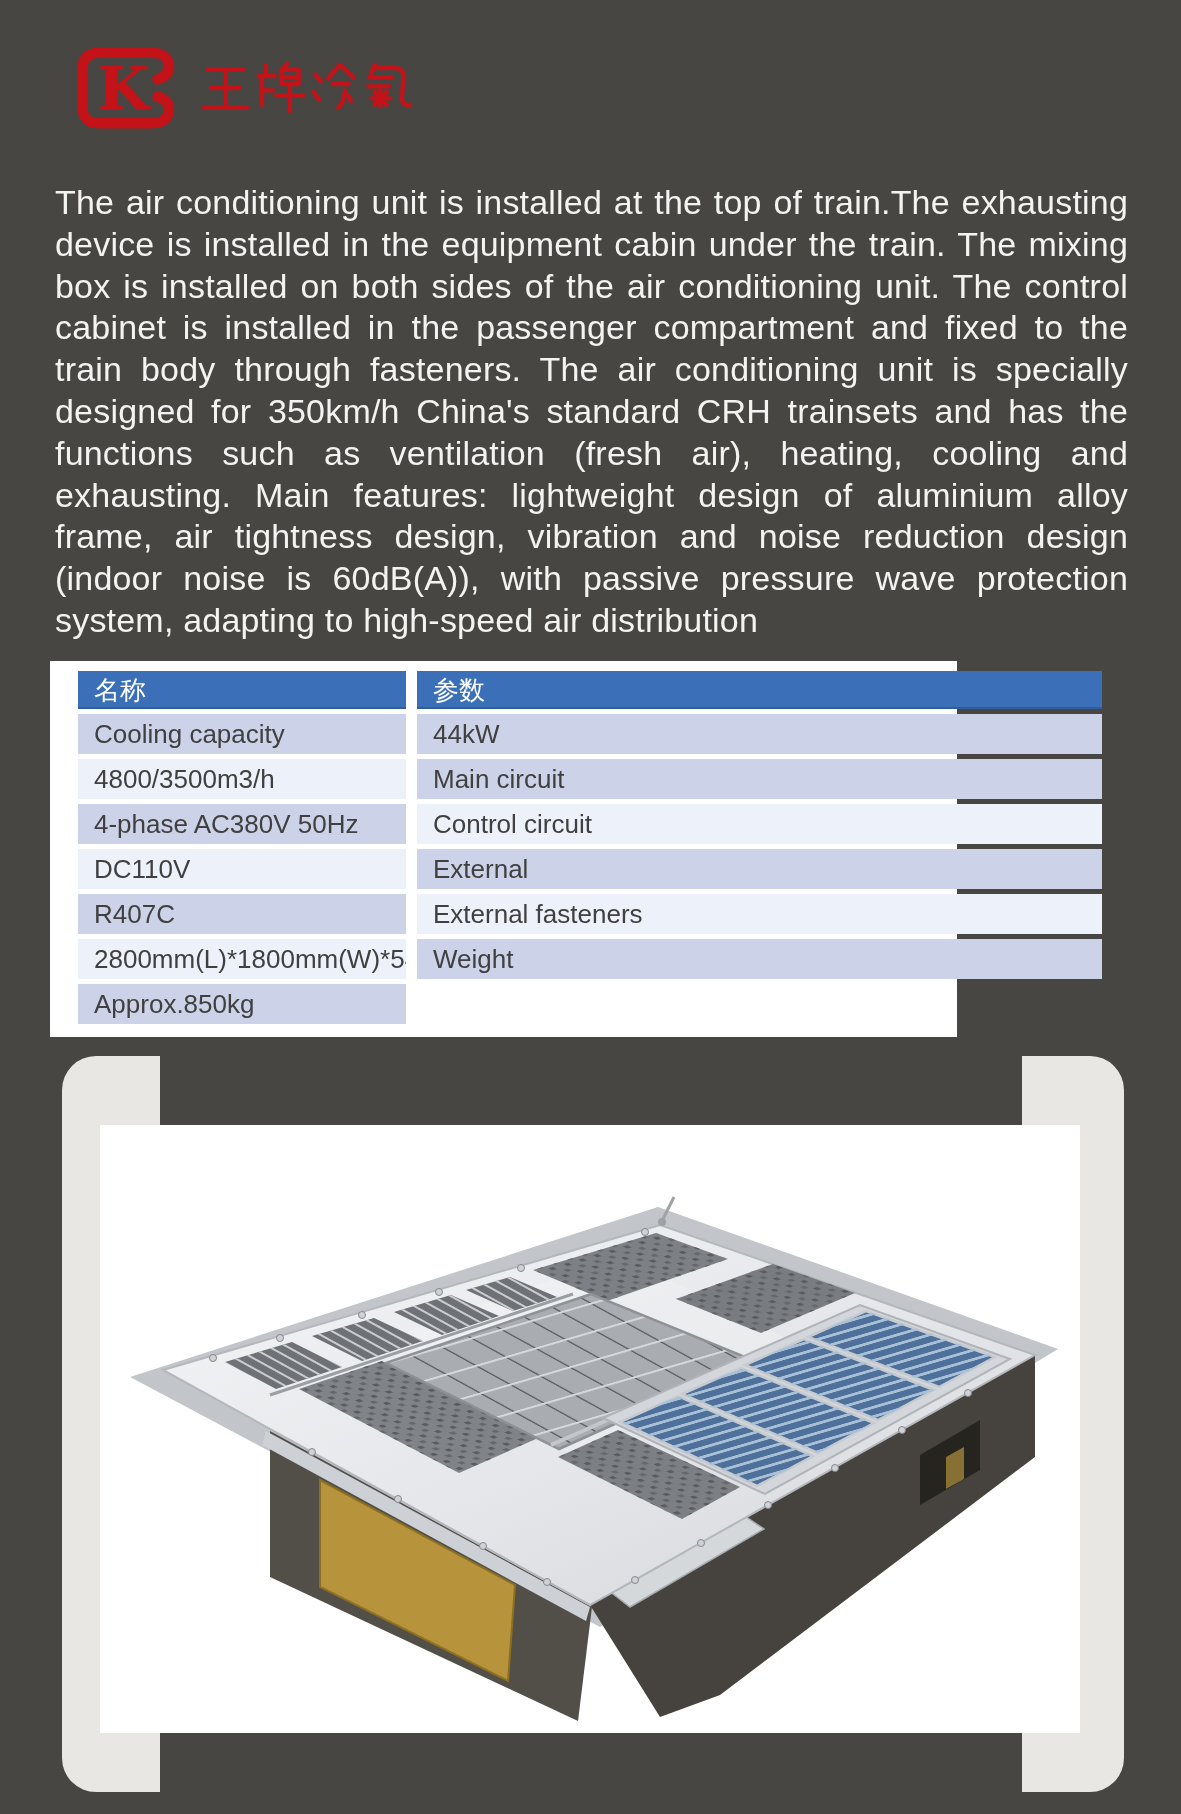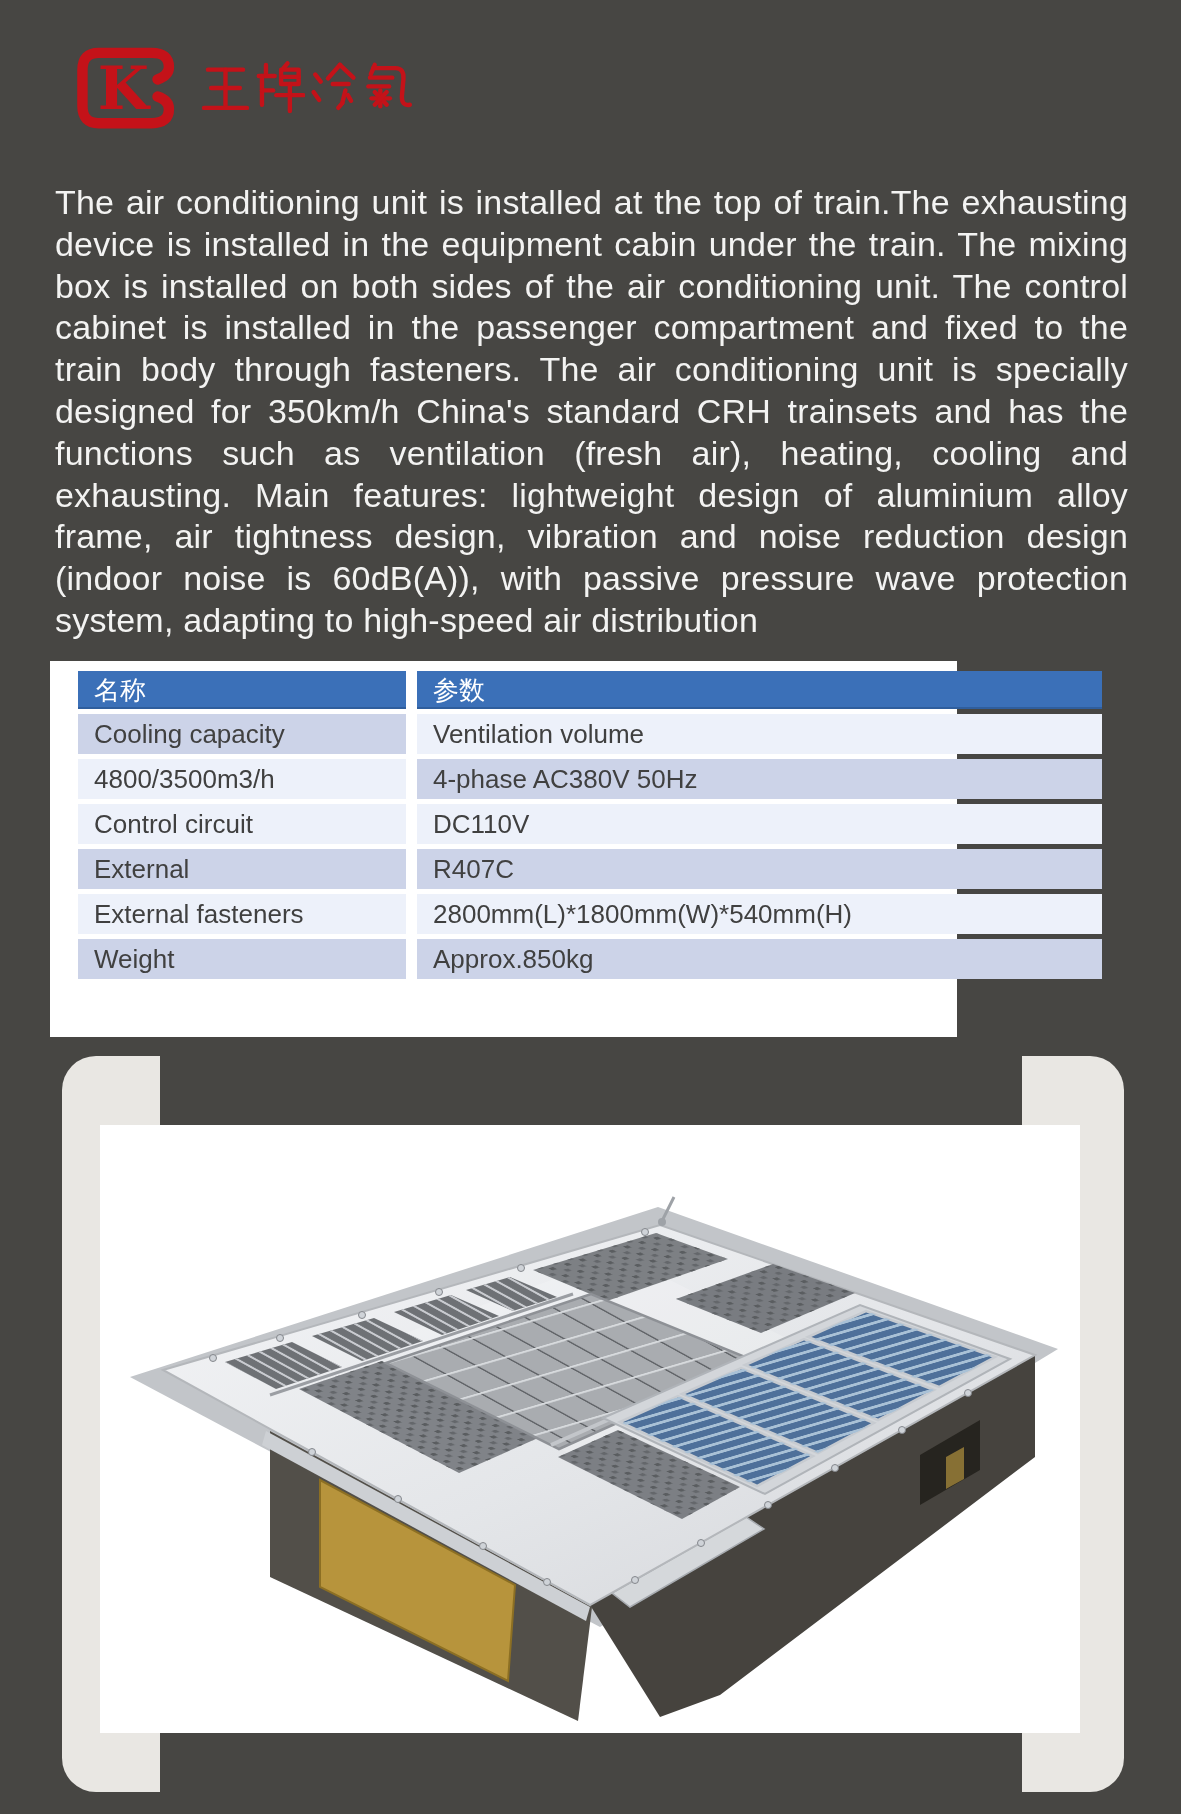--- a/index.html
+++ b/index.html
@@ -118,24 +118,25 @@
 </div>
 
 <p class="desc">The air conditioning unit is installed at the top of train.The exhausting device is installed in the equipment cabin under the train. The mixing box is installed on both sides of the air conditioning unit. The control cabinet is installed in the passenger compartment and fixed to the train body through fasteners. The air conditioning unit is specially designed for 350km/h China's standard CRH trainsets and has the  functions such as ventilation (fresh air), heating, cooling and exhausting. Main features: lightweight design of aluminium alloy frame, air tightness design, vibration and noise reduction design (indoor noise is 60dB(A)), with passive pressure wave protection system, adapting to high-speed air distribution</p>
 
 <div class="panel">
   <div class="spec">
     <div class="cell hcell">名称</div>
     <div class="cell hcell">参数</div>
 
     <div class="cell r-dark">Cooling capacity</div>
-
-    <div class="cell r-light">Ventilation volume</div>
+    <div class="cell r-dark">44kW</div>
+
     <div class="cell r-light">4800/3500m3/h</div>
 
+    <div class="cell r-dark">Main circuit</div>
     <div class="cell r-dark">4-phase AC380V 50Hz</div>
 
     <div class="cell r-light">Control circuit</div>
     <div class="cell r-light">DC110V</div>
 
     <div class="cell r-dark">External</div>
     <div class="cell r-dark">R407C</div>
 
     <div class="cell r-light">External fasteners</div>
     <div class="cell r-light">2800mm(L)*1800mm(W)*540mm(H)</div>

